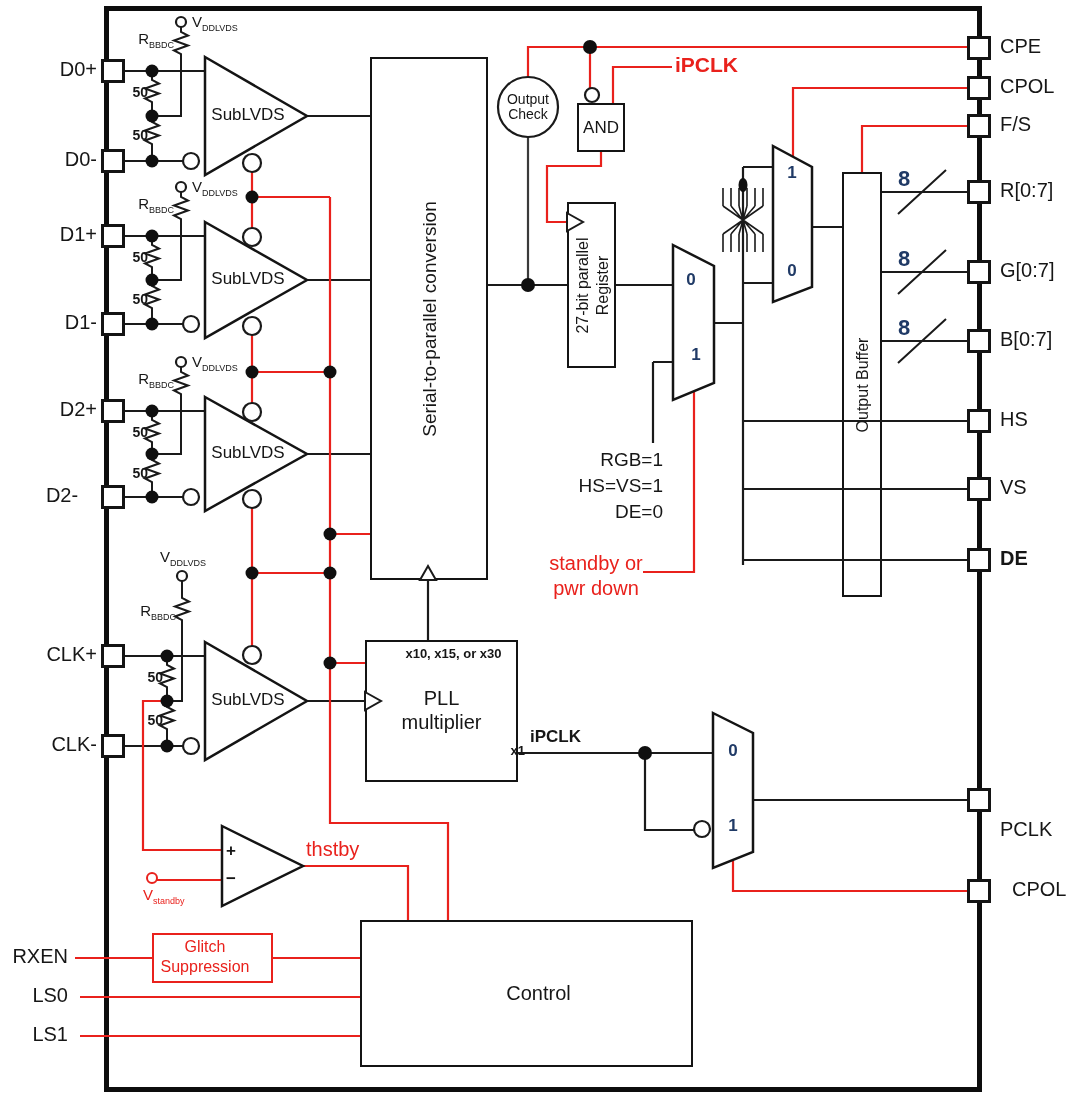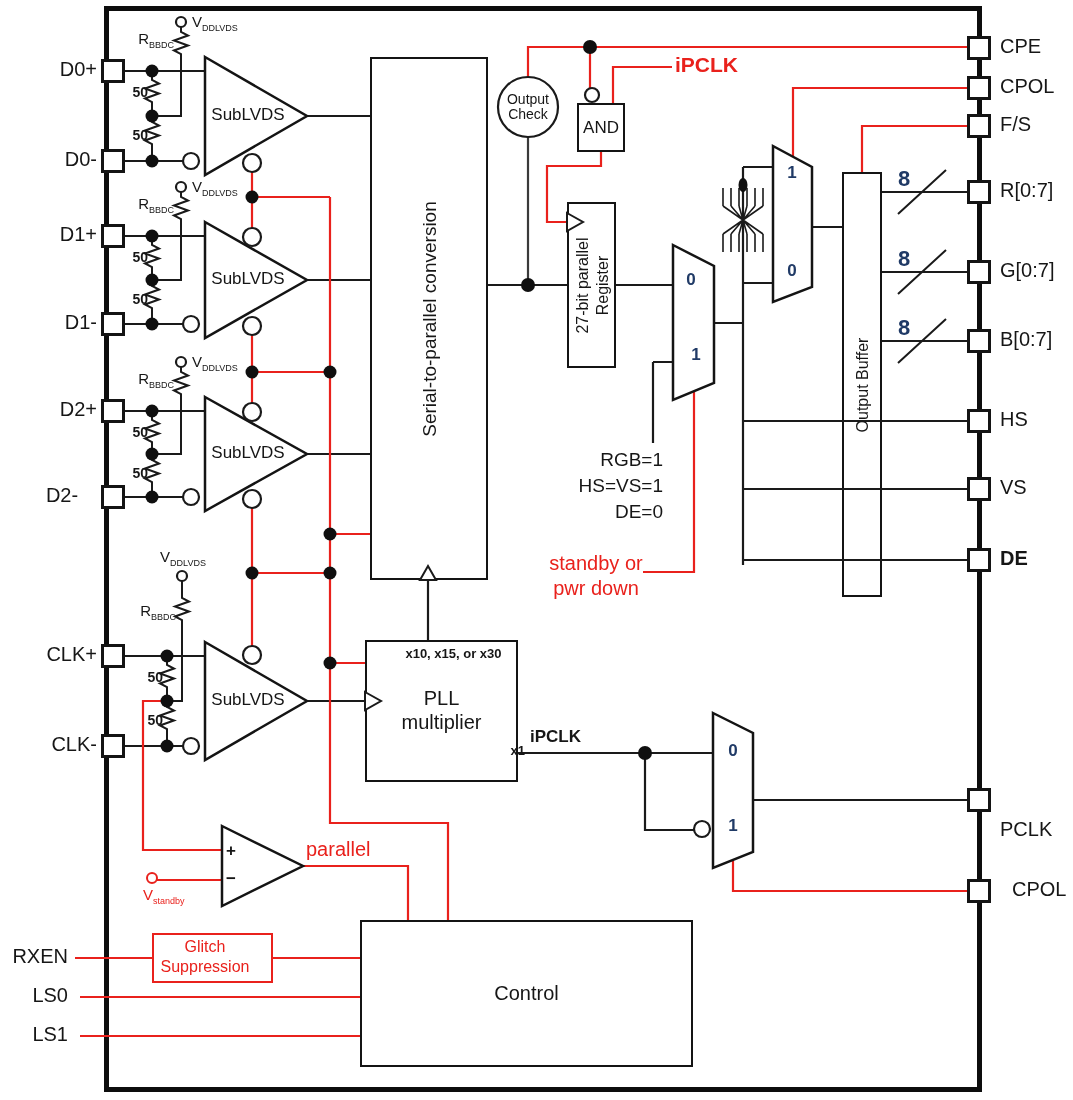--- a/index.html
+++ b/index.html
@@ -221,29 +221,29 @@
   </div>
   <div class="vtext" style="left:649.5px;top:364.5px;width:425px;height:40px;font-size:16px;">
     <span>Output Buffer</span>
   </div>
   <div class="t c xs" style="left:368px;top:646px;width:147px;">x10,  x15, or x30</div>
   <div class="t c" style="left:365px;top:686px;width:153px;font-size:20px;line-height:24px;">
     <span>PLL</span><br>
     <span>multiplier</span>
   </div>
   <div class="t r xs" style="left:465px;top:743px;width:48px;">x1</div>
-  <div class="t c" style="left:360px;top:982px;width:333px;">Control</div>
+  <div class="t c" style="left:360px;top:982px;width:333px;padding-left:12px;">Control</div>
   <div class="t c red" style="left:152px;top:937px;width:106px;font-size:16px;line-height:20px;">
     <span>Glitch</span><br>
     <span>Suppression</span>
   </div>
 
   <div class="t b red" style="left:675px;top:53px;font-size:21px;">iPCLK</div>
   <div class="t b" style="left:530px;top:727px;font-size:17px;">iPCLK</div>
-  <div class="t red" style="left:306px;top:838px;">parallel</div>
+  <div class="t red" style="left:306px;top:838px;">thstby</div>
   <div class="t c red" style="left:530px;top:551px;width:132px;line-height:25px;">
     <span>standby or</span><br>
     <span>pwr down</span>
   </div>
   <div class="t r" style="left:553px;top:447px;width:110px;font-size:19px;line-height:26px;">
     <span>RGB=1</span><br>
     <span>HS=VS=1</span><br>
     <span>DE=0</span>
   </div>
 

